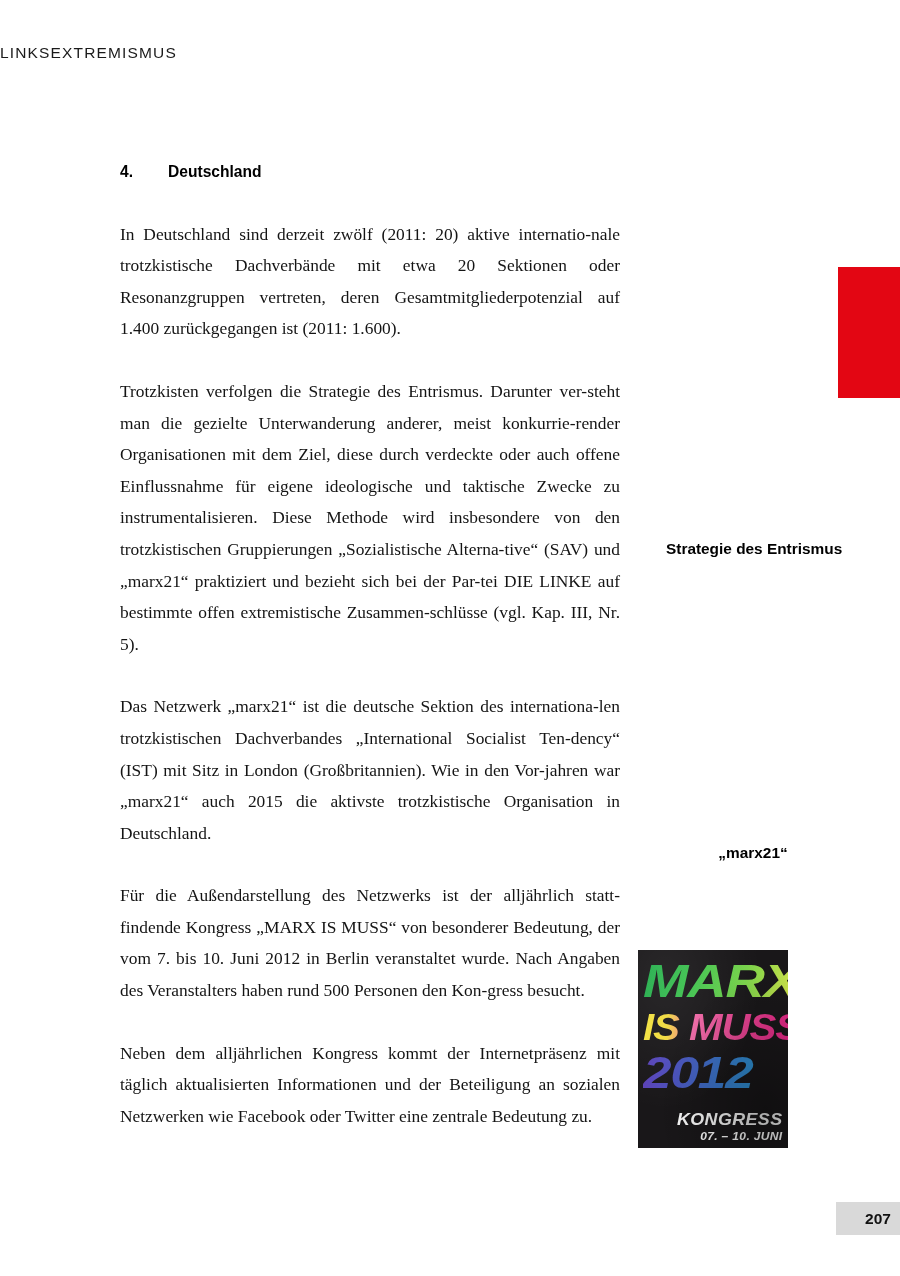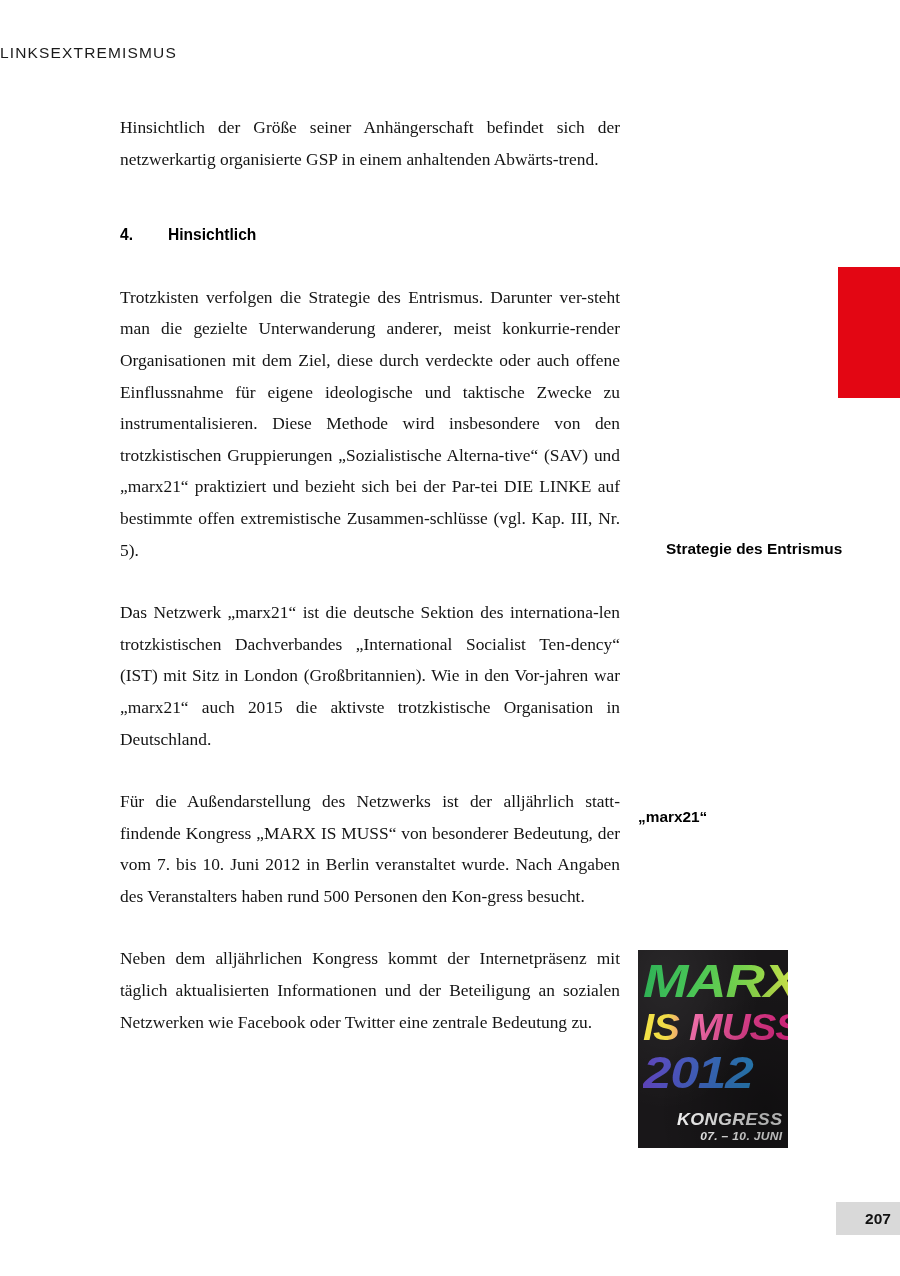--- a/index.html
+++ b/index.html
@@ -69,21 +69,21 @@
     position: absolute;
     left: 638px;
     width: 230px;
     font-family: "Liberation Sans", sans-serif;
     font-weight: bold;
     font-size: 15.4px;
     line-height: 26px;
     color: #000000;
   }
   #note-strategie { top: 536px; margin-left: 28px; }
-  #note-marx21   { top: 804px; }
+  #note-marx21   { top: 840px; text-align: center; }
 
   
   .red-tab {
     position: absolute;
     left: 838px;
     top: 267px;
     width: 62px;
     height: 131px;
     background: #e30613;
   }
@@ -191,27 +191,27 @@
 </head>
 <body>
 
 <div class="running-head">LINKSEXTREMISMUS</div>
 
 <div class="red-tab"></div>
 
 <div class="text-column">
 
 
-  <p class="para gap-small">Hinsichtlich der Größe seiner Anhängerschaft befindet sich der netzwerkartig organisierte GSP in einem anhaltenden Abwärts-trend.</p>
 
   <div class="section-heading gap-before-heading">
     <span class="num">4.</span>
-    <span class="title">Hinsichtlich</span>
+    <span class="title">Deutschland</span>
   </div>
 
+  <p class="para">In Deutschland sind derzeit zwölf (2011: 20) aktive internatio-nale trotzkistische Dachverbände mit etwa 20 Sektionen oder Resonanzgruppen vertreten, deren Gesamtmitgliederpotenzial auf 1.400 zurückgegangen ist (2011: 1.600).</p>
 
   <p class="para">Trotzkisten verfolgen die Strategie des Entrismus. Darunter ver-steht man die gezielte Unterwanderung anderer, meist konkurrie-render Organisationen mit dem Ziel, diese durch verdeckte oder auch offene Einflussnahme für eigene ideologische und taktische Zwecke zu instrumentalisieren. Diese Methode wird insbesondere von den trotzkistischen Gruppierungen „Sozialistische Alterna-tive“ (SAV) und „marx21“ praktiziert und bezieht sich bei der Par-tei DIE LINKE auf bestimmte offen extremistische Zusammen-schlüsse (vgl. Kap. III, Nr. 5).</p>
 
   <p class="para">Das Netzwerk „marx21“ ist die deutsche Sektion des internationa-len trotzkistischen Dachverbandes „International Socialist Ten-dency“ (IST) mit Sitz in London (Großbritannien). Wie in den Vor-jahren war „marx21“ auch 2015 die aktivste trotzkistische Organisation in Deutschland.</p>
 
   <p class="para">Für die Außendarstellung des Netzwerks ist der alljährlich statt-findende Kongress „MARX IS MUSS“ von besonderer Bedeutung, der vom 7. bis 10. Juni 2012 in Berlin veranstaltet wurde. Nach Angaben des Veranstalters haben rund 500 Personen den Kon-gress besucht.</p>
 
   <p class="para">Neben dem alljährlichen Kongress kommt der Internetpräsenz mit täglich aktualisierten Informationen und der Beteiligung an sozialen Netzwerken wie Facebook oder Twitter eine zentrale Bedeutung zu.</p>
 
 </div>

